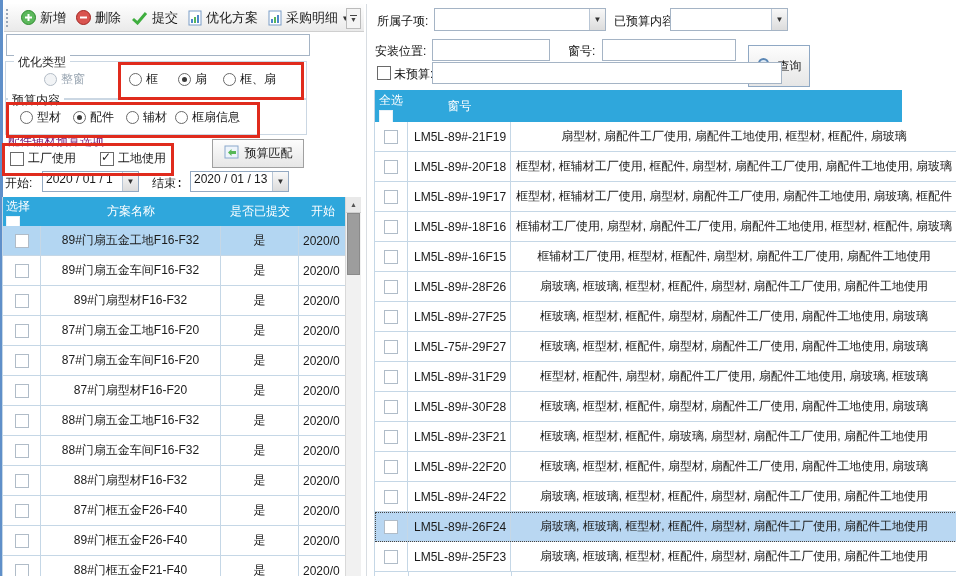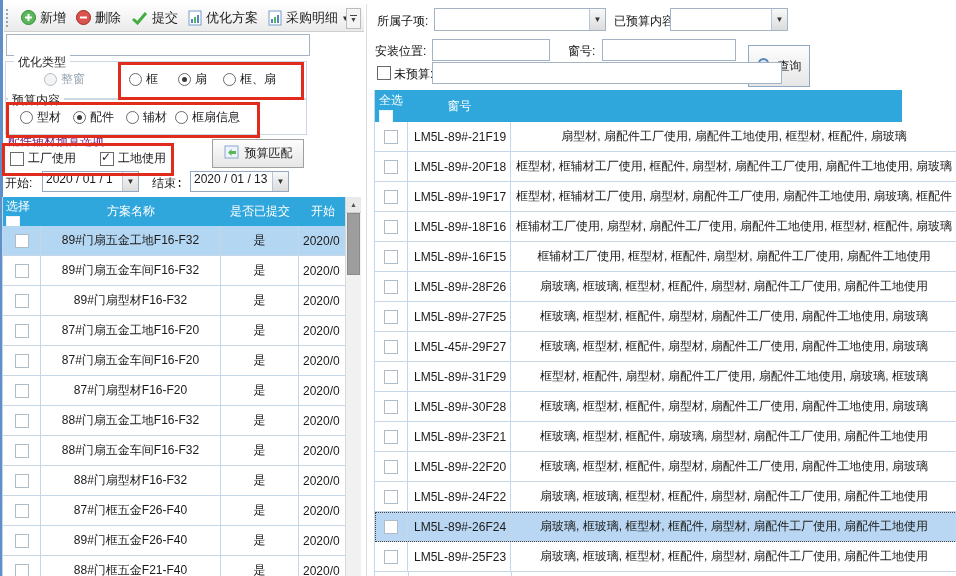--- a/index.html
+++ b/index.html
@@ -441,21 +441,21 @@
         <span class="c rc1">
           <span class="cb light"></span>
         </span>
         <span class="c rc2">LM5L-89#-27F25</span>
         <span class="c rc3">框玻璃, 框型材, 框配件, 扇型材, 扇配件工厂使用, 扇配件工地使用, 扇玻璃</span>
       </div>
       <div class="wrow">
         <span class="c rc1">
           <span class="cb light"></span>
         </span>
-        <span class="c rc2">LM5L-45#-29F27</span>
+        <span class="c rc2">LM5L-75#-29F27</span>
         <span class="c rc3">框玻璃, 框型材, 框配件, 扇型材, 扇配件工厂使用, 扇配件工地使用, 扇玻璃</span>
       </div>
       <div class="wrow">
         <span class="c rc1">
           <span class="cb light"></span>
         </span>
         <span class="c rc2">LM5L-89#-31F29</span>
         <span class="c rc3">框型材, 框配件, 扇型材, 扇配件工厂使用, 扇配件工地使用, 扇玻璃, 框玻璃</span>
       </div>
       <div class="wrow">

